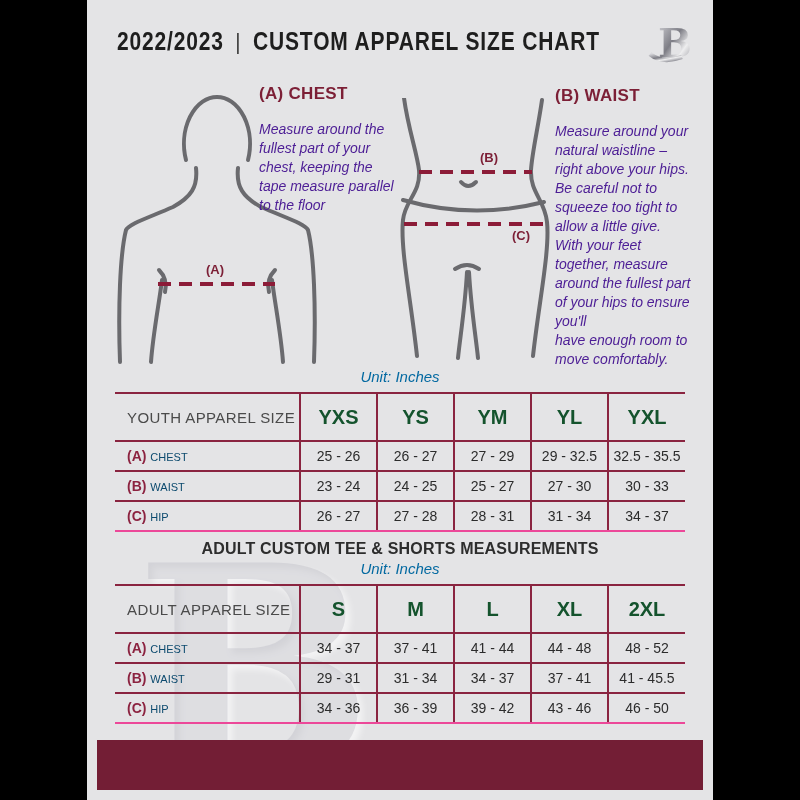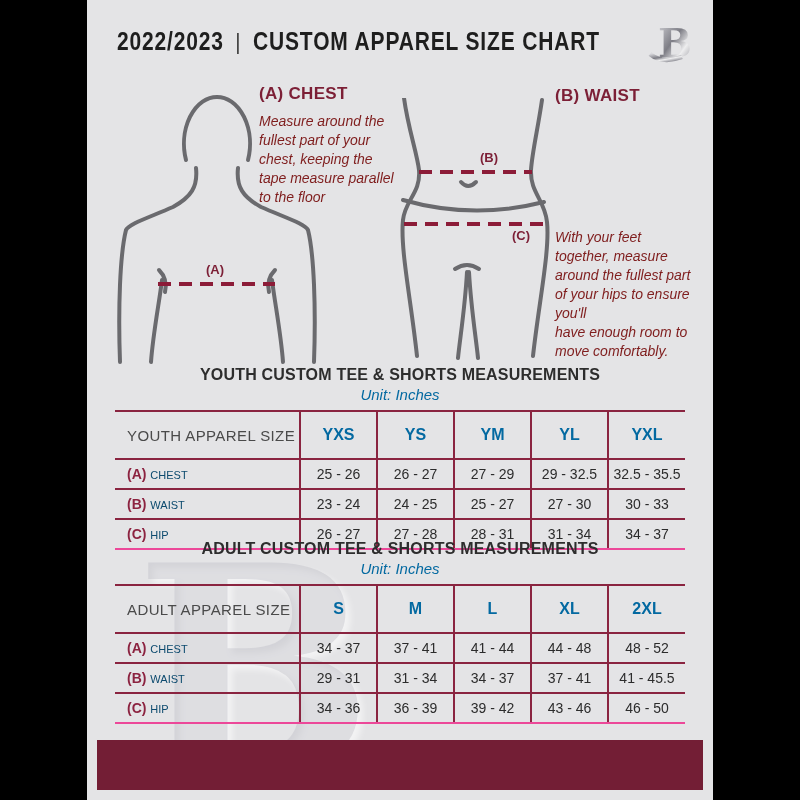--- a/index.html
+++ b/index.html
@@ -39,22 +39,22 @@
   .figures { position:absolute; left:0; top:82px; width:626px; height:286px; }
   .fig { position:absolute; }
   .fig-upper { left:28px; top:2px; }
   .fig-lower { left:308px; top:16px; }
 
   .guide-block { position:absolute; }
   .guide-heading {
     font-size:17px; font-weight:700; color:#7c1f36; letter-spacing:.3px;
   }
   .guide-desc {
-    margin-top:8px; font-size:14px; line-height:19px; font-style:italic;
-    color:#7f1d1d; white-space:pre-line;
+    margin-top:16px; font-size:14px; line-height:19px; font-style:italic;
+    color:#4c1d95; white-space:pre-line;
   }
   .gb-chest { left:172px; top:2px; width:190px; }
   .gb-waist { left:468px; top:4px; width:158px; }
   .gb-hips  { left:468px; top:138px; width:160px; }
 
   
   .tbl-section { position:absolute; left:0; width:626px; }
   .sec-youth { top:366px; }
   .sec-adult { top:540px; }
   .tbl-title { text-align:center; font-weight:700; font-size:16px; color:#2d2d2d; letter-spacing:.2px; }
@@ -67,21 +67,21 @@
   .size-table col.cv { width:77px; }
   .size-table td {
     border-top:2px solid #8a2440; height:30px;
     font-size:14px; color:#2c2c2c; text-align:center; vertical-align:middle;
   }
   .size-table tr:last-child td { border-bottom:2px solid #ec4899; }
   .size-table td + td { border-left:2px solid #8a2440; }
   .size-table tr.hdr-row td { height:48px; }
   .size-table td.lbl { text-align:left; padding-left:12px; }
   .size-table tr.hdr-row td.lbl { color:#4a4a4a; font-size:15px; letter-spacing:.4px; }
-  .size-table td.sz { font-weight:700; font-size:16px; color:#0369a1; }
+  .size-table td.sz { font-weight:700; font-size:20px; color:#14532d; }
   .size-table .key { color:#8c2340; font-weight:700; }
   .size-table .rowlbl { color:#0c4a6e; font-size:11px; }
 
   
   .footer-bar {
     position:absolute; left:10px; top:740px; width:606px; height:50px;
     background:#731e35;
   }
 
   svg .outline { fill:none; stroke:#6a6a6e; stroke-width:4; stroke-linecap:round; }
@@ -148,34 +148,39 @@
     <div class="guide-block gb-chest">
       <div class="guide-heading">(A) CHEST</div>
       <div class="guide-desc">Measure around the
 fullest part of your
 chest, keeping the
 tape measure parallel
 to the floor</div>
     </div>
     <div class="guide-block gb-waist">
       <div class="guide-heading">(B) WAIST</div>
+      <div class="guide-desc">Measure around your
+natural waistline –
+right above your hips.
+Be careful not to
+squeeze too tight to
+allow a little give.</div>
     </div>
     <div class="guide-block gb-hips">
       <div class="guide-desc">With your feet
 together, measure
 around the fullest part
 of your hips to ensure
 you'll
 have enough room to
 move comfortably.</div>
     </div>
   </div>
 
   <div class="tbl-section sec-youth">
-    <div class="tbl-title">YOUTH CUSTOM TEE &amp; SHORTS MEASUREMENTS</div>
     <div class="tbl-unit">Unit: Inches</div>
     <table class="size-table">
       <colgroup>
           <col class="c0">
           <col class="cv">
           <col class="cv">
           <col class="cv">
           <col class="cv">
           <col class="cv">
         </colgroup>

